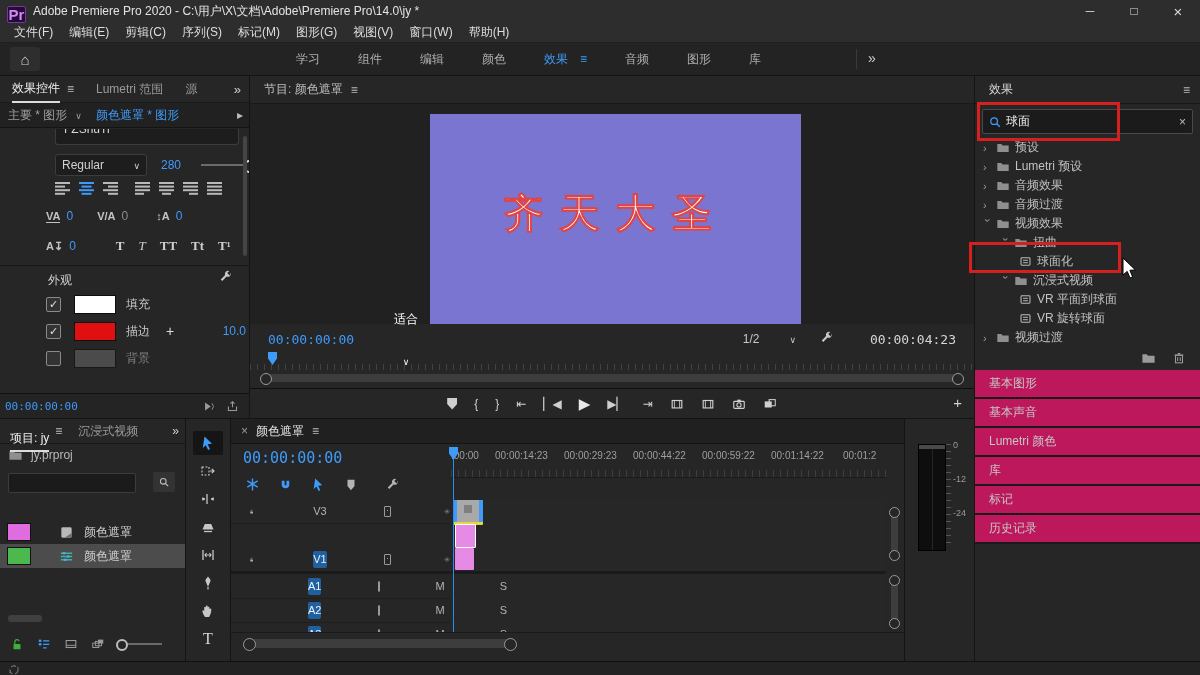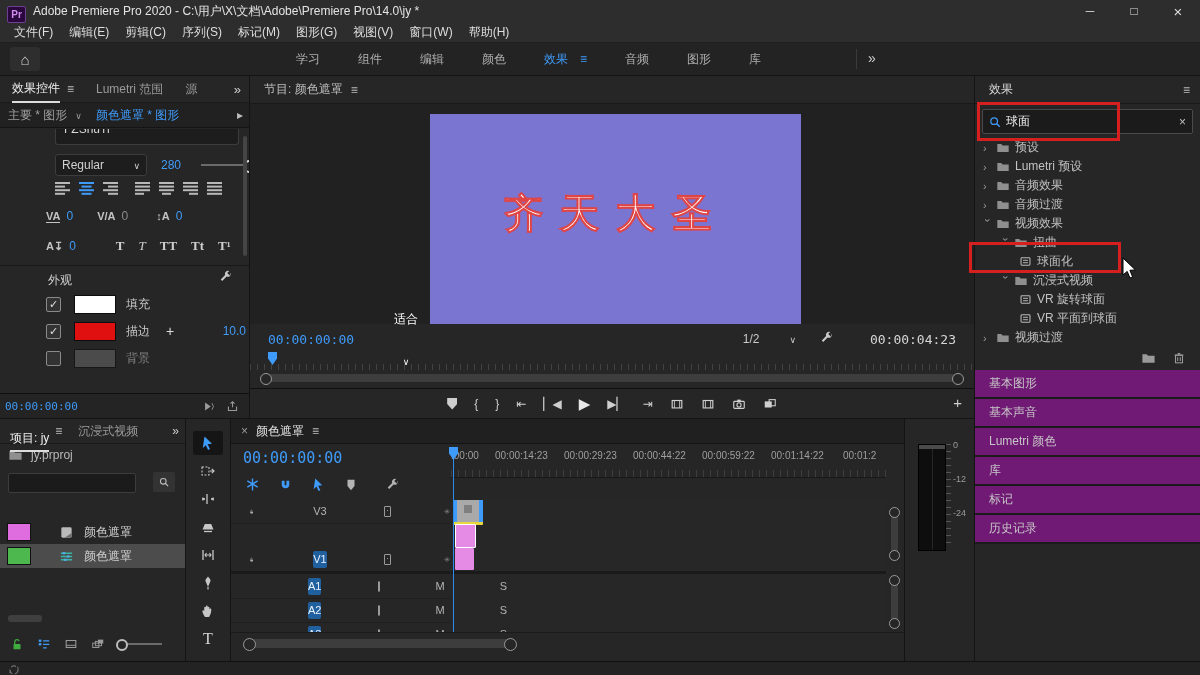--- a/index.html
+++ b/index.html
@@ -3,21 +3,21 @@
 <meta charset="utf-8">
 <style>
   html,body{margin:0;padding:0;background:#000;}
   .app{position:relative;width:1200px;height:675px;background:#1d1d1d;color:#c8c8c8;
        font-family:"Liberation Sans",sans-serif;font-size:12px;overflow:hidden;user-select:none;}
   svg.ic{display:inline-block;vertical-align:middle;}
 
   
   .titlebar{height:22px;background:#2d2d2d;display:flex;align-items:center;}
   .pr-badge{width:17px;height:15px;margin:6px 7px 0 7px;background:#2a083d;color:#cf8bf0;
-            font-size:10px;font-weight:bold;display:flex;align-items:center;justify-content:center;
+            font-size:15px;font-weight:bold;display:flex;align-items:center;justify-content:center;
             border:1px solid #6e3f90;border-radius:2px;text-align:right;}
   .title-text{color:#e3e3e3;font-size:12px;}
   .win-controls{margin-left:auto;display:flex;height:100%;}
   .win-controls span{width:44px;display:flex;align-items:center;justify-content:center;color:#dcdcdc;font-size:12px;}
   .menubar{height:20px;background:#2d2d2d;display:flex;align-items:center;padding-left:6px;border-bottom:1px solid #1f1f1f;}
   .menubar .mi{padding:0 8px;color:#dedede;}
   .wsbar{height:32px;background:#232323;position:relative;border-bottom:1px solid #141414;}
   .home-btn{position:absolute;left:10px;top:4px;width:30px;height:24px;background:#2e2e2e;border-radius:3px;
             display:flex;align-items:center;justify-content:center;color:#cfcfcf;font-size:15px;}
   .ws-tabs{position:absolute;left:296px;top:0;height:32px;display:flex;align-items:center;gap:38px;color:#aeaeae;}
@@ -140,21 +140,21 @@
   .fx-row.lv0{padding-left:8px;} .fx-row.lv1{padding-left:26px;} .fx-row.lv2{padding-left:44px;}
   .tw{width:13px;color:#9a9a9a;font-size:11px;}
   .tw.open{transform:rotate(90deg) translate(1px,2px);transform-origin:center;}
   .fx-row .lbl{margin-left:5px;}
   .fstar{position:relative;}
   .fstar::after{content:"\2605";position:absolute;left:3px;top:-5px;font-size:7px;color:#e8e8e8;}
   .fx-foot{position:absolute;top:270px;left:0;right:0;height:24px;display:flex;justify-content:flex-end;
            align-items:center;gap:16px;padding-right:14px;border-bottom:2px solid #191919;}
   .rp-stack{position:absolute;left:0;right:0;top:294px;}
   .rp-item{height:27px;display:flex;align-items:center;padding-left:14px;color:#c6c6c6;
-           border-bottom:2px solid #1a1a1a;background:#701a75;}
+           border-bottom:2px solid #1a1a1a;background:#be185d;}
 
   
   .pj-tabs{height:24px;display:flex;align-items:center;border-bottom:1px solid #1a1a1a;position:relative;}
   .pj-tab-active{color:#ededed;margin-left:10px;border-bottom:2px solid #dcdcdc;padding:20px 0 3px 0;}
   .pj-tabs .g-menu{margin-left:6px;color:#bdbdbd;}
   .pj-tab{color:#9a9a9a;margin-left:16px;}
   .pj-ovf{position:absolute;right:6px;color:#cfcfcf;}
   .pj-bin{height:22px;display:flex;align-items:center;color:#b9b9b9;}
   .pj-bin .nm{margin-left:8px;}
   .pj-search{position:absolute;left:8px;top:54px;width:126px;height:18px;background:#1b1b1b;border:1px solid #3c3c3c;
@@ -662,27 +662,27 @@
           <span class="tw open">›</span>
           <svg class="ic" width="14" height="14" style="color:#8f8f8f">
               <use href="#s-folder"></use>
             </svg>
           <span class="lbl">沉浸式视频</span>
         </div>
         <div class="fx-row lv2">
           <svg class="ic" width="13" height="13" style="color:#b9b9b9">
               <use href="#s-fx"></use>
             </svg>
-          <span class="lbl">VR 旋转球面</span>
+          <span class="lbl">VR 平面到球面</span>
         </div>
         <div class="fx-row lv2">
           <svg class="ic" width="13" height="13" style="color:#b9b9b9">
               <use href="#s-fx"></use>
             </svg>
-          <span class="lbl">VR 平面到球面</span>
+          <span class="lbl">VR 旋转球面</span>
         </div>
         <div class="fx-row lv0">
           <span class="tw">›</span>
           <svg class="ic" width="14" height="14" style="color:#8f8f8f">
               <use href="#s-folder"></use>
             </svg>
           <span class="lbl">视频过渡</span>
         </div>
       </div>
       <div class="fx-foot">

